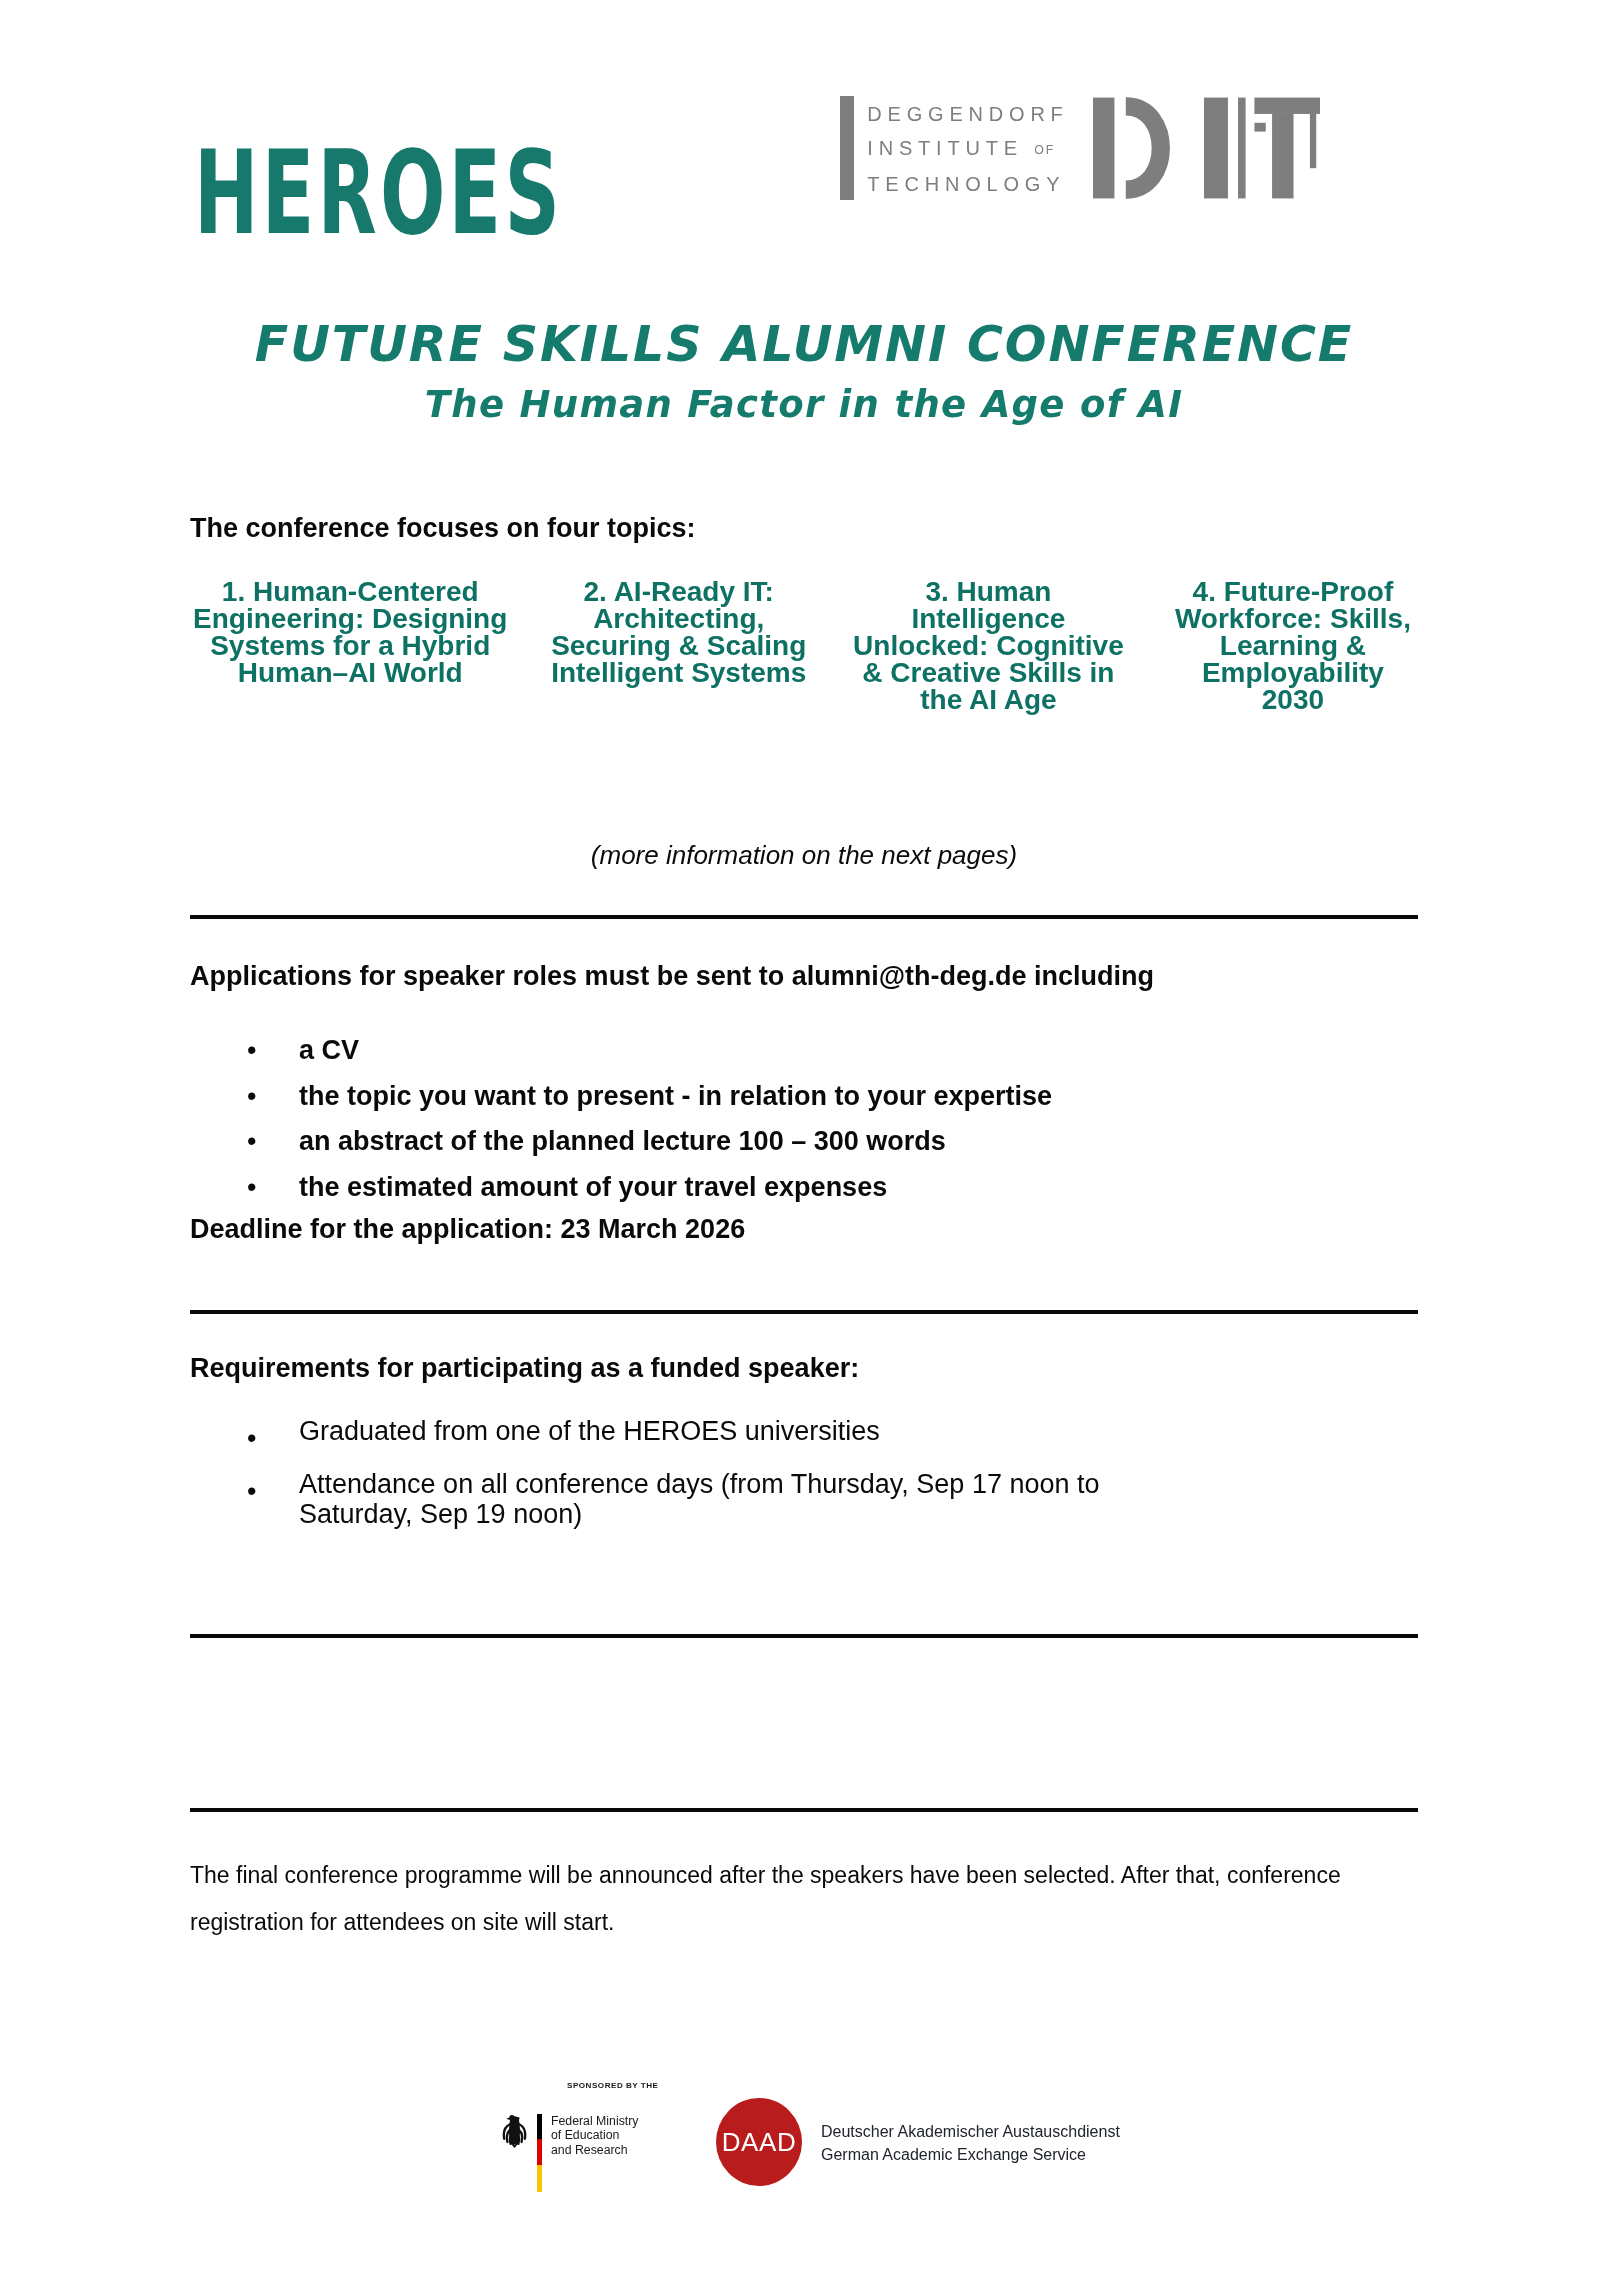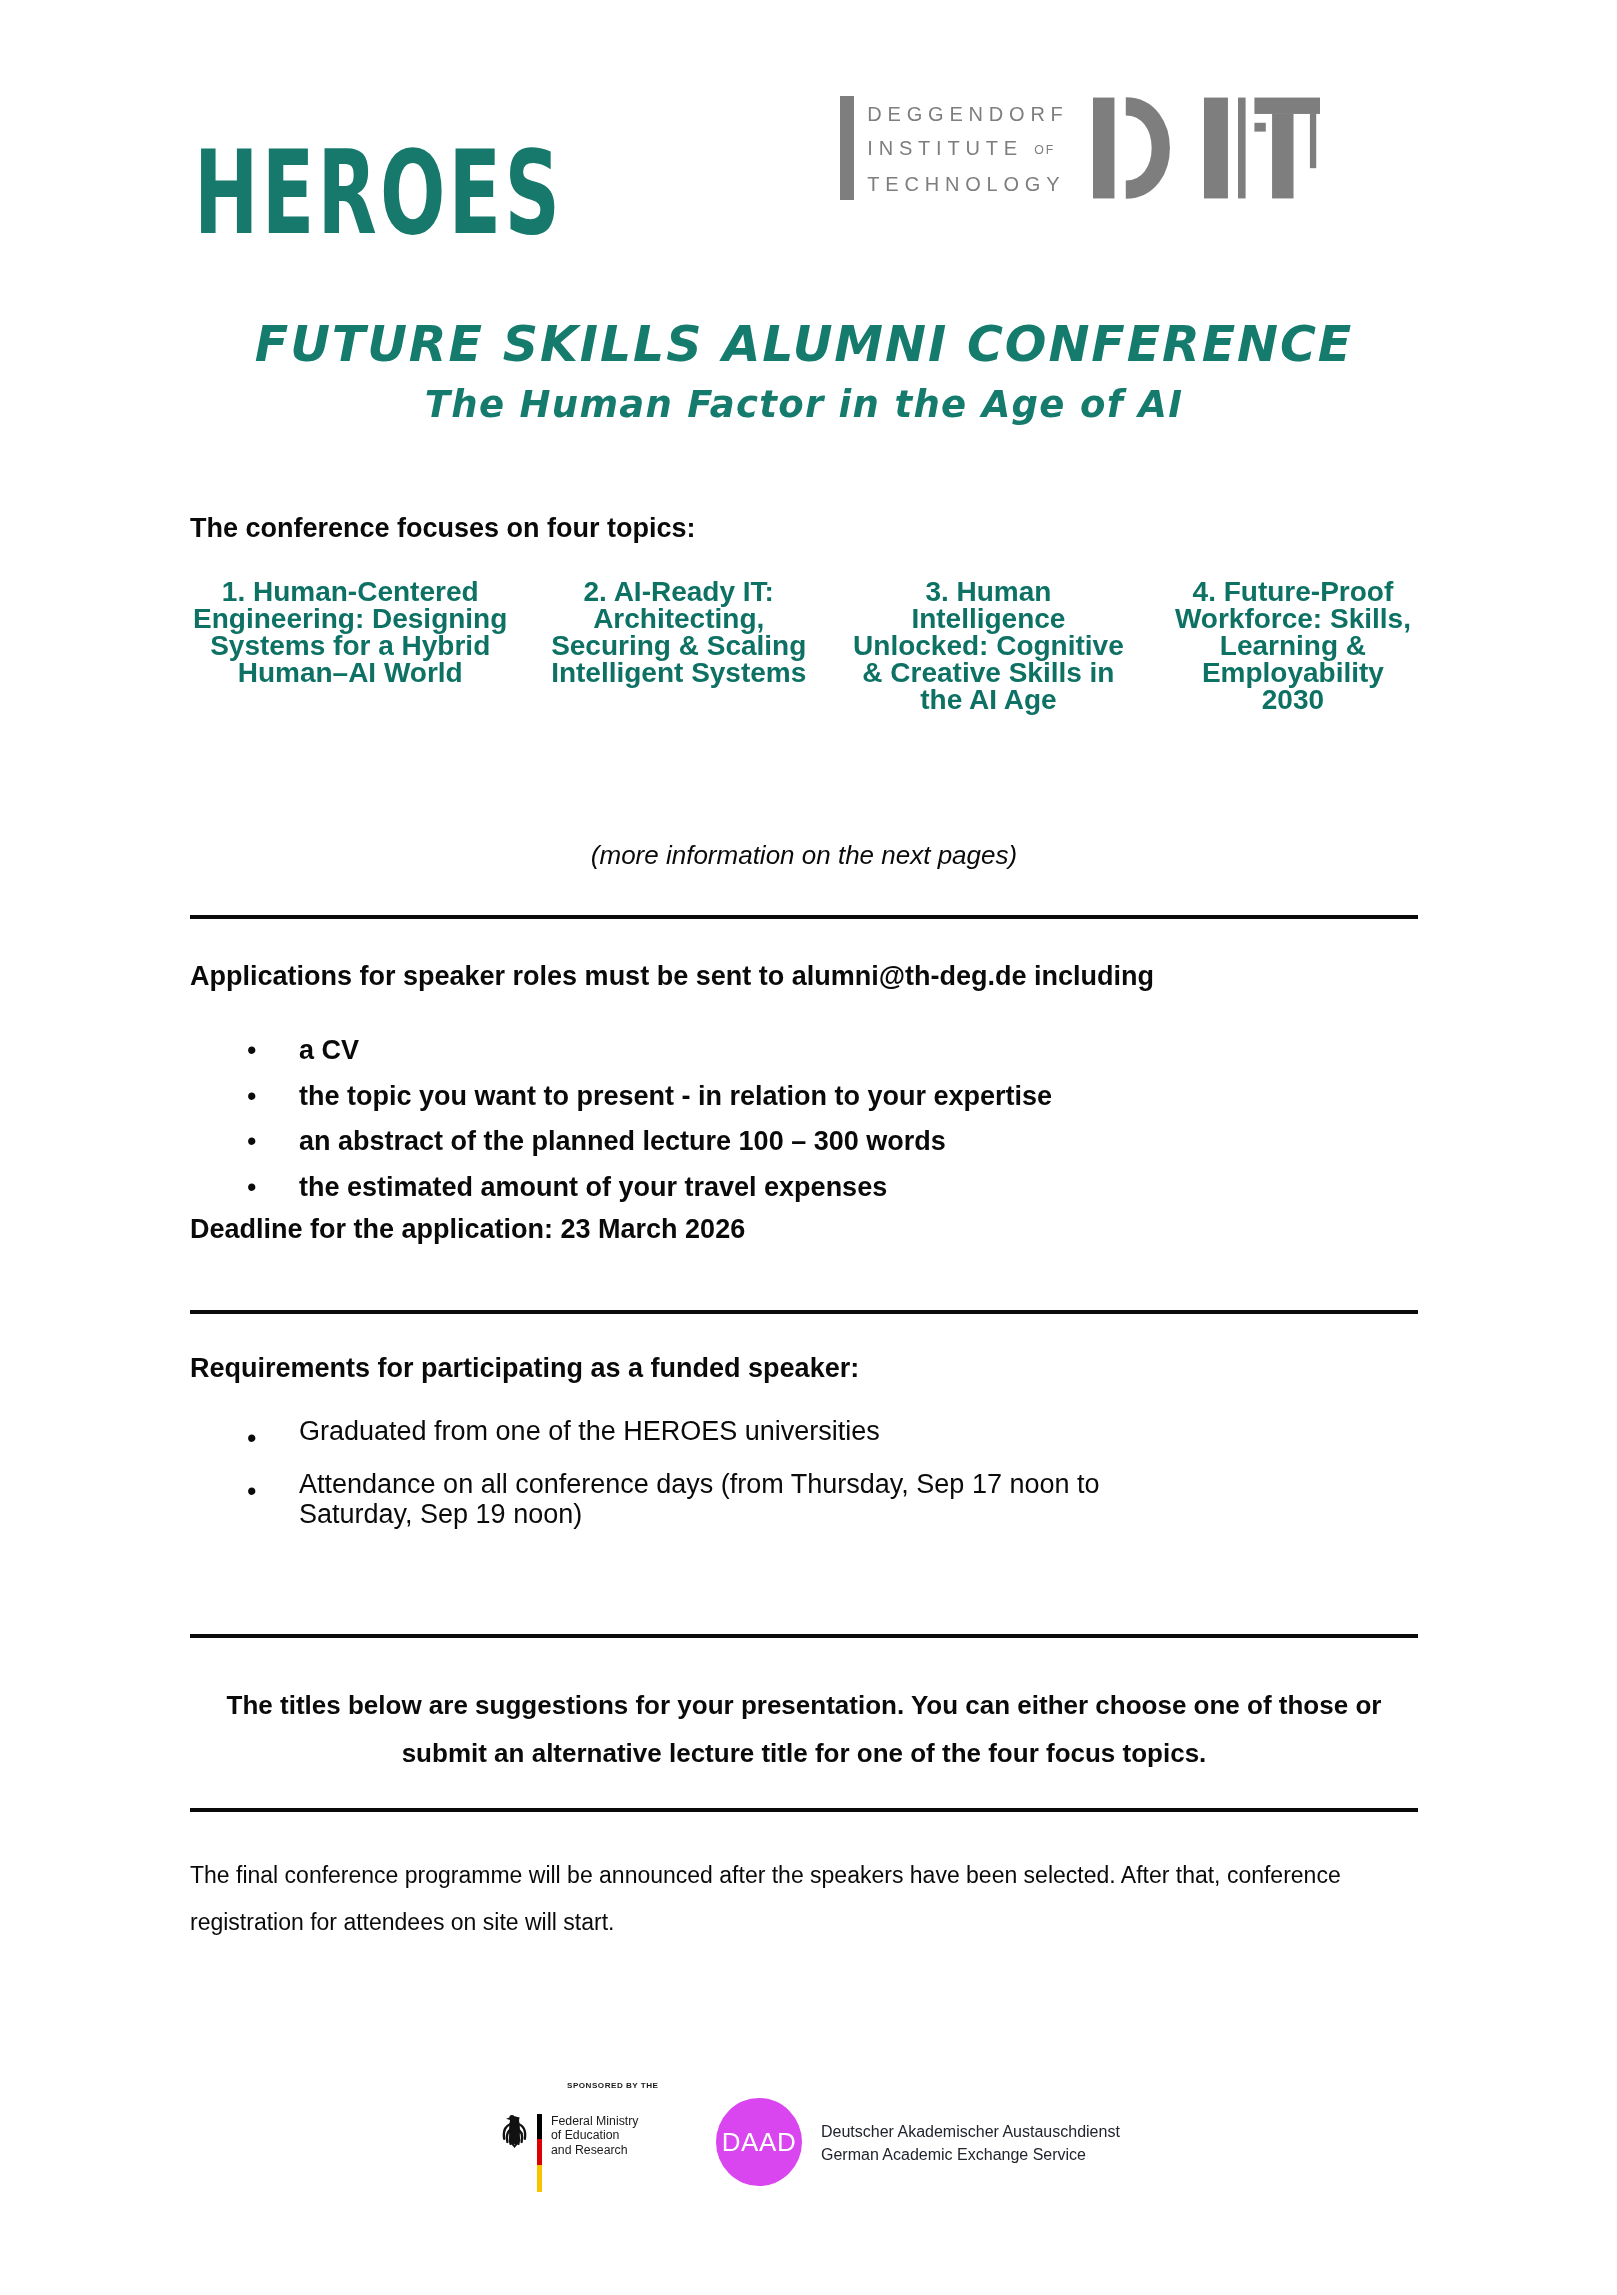--- a/index.html
+++ b/index.html
@@ -64,21 +64,21 @@
 
   
   .sponsored{left:567px;top:2081px;font-size:8.1px;font-weight:700;letter-spacing:0.5px;color:#1a1a1a;white-space:nowrap;}
   .eagle{left:499px;top:2114px;width:31px;height:34px;}
   .flag-stripe{left:537px;top:2114px;width:5.2px;height:78px;display:flex;flex-direction:column;}
   .flag-black{flex:0 0 25px;background:#000000;}
   .flag-red{flex:0 0 26px;background:#dd0000;}
   .flag-gold{flex:1;background:#f6c500;}
   .ministry-text{left:551px;top:2114px;font-size:12.3px;line-height:14.3px;color:#1a1a1a;white-space:nowrap;}
   .daad-circle{left:716px;top:2098px;width:86px;height:88px;border-radius:50%;
-               background:#d946ef;display:flex;align-items:center;justify-content:center;}
+               background:#b91c1c;display:flex;align-items:center;justify-content:center;}
   .daad-mono{color:#ffffff;font-size:26px;letter-spacing:0.6px;font-weight:400;}
   .daad-text{left:821px;top:2120px;font-size:16px;line-height:23px;color:#20242c;white-space:nowrap;}
 </style>
 </head>
 <body>
 
 <div class="page">
 
   <div class="abs heroes-logo">HEROES</div>
 
@@ -154,21 +154,20 @@
       <span class="btx">Graduated from one of the HEROES universities</span>
     </li>
     <li>
       <span class="dot" style="line-height:44px;">•</span>
       <span class="btx">Attendance on all conference days (from Thursday, Sep 17 noon to Saturday, Sep 19 noon)</span>
     </li>
   </ul>
 
   <div class="abs divider" style="top:1634px;"></div>
 
-  <div class="abs titles-note">The titles below are suggestions for your presentation. You can either choose one of those or submit an alternative lecture title for one of the four focus topics.</div>
 
   <div class="abs divider" style="top:1808px;"></div>
 
   <div class="abs final-note">The final conference programme will be announced after the speakers have been selected. After that, conference registration for attendees on site will start.</div>
 
   <div class="abs sponsored">SPONSORED BY THE</div>
 
   <svg class="abs eagle" viewBox="0 0 48 52" xmlns="http://www.w3.org/2000/svg">
     <g fill="none" stroke="#111111" stroke-width="3.6" stroke-linecap="round">
       <path d="M21,14 C10,17 6,26 8,38"></path>

